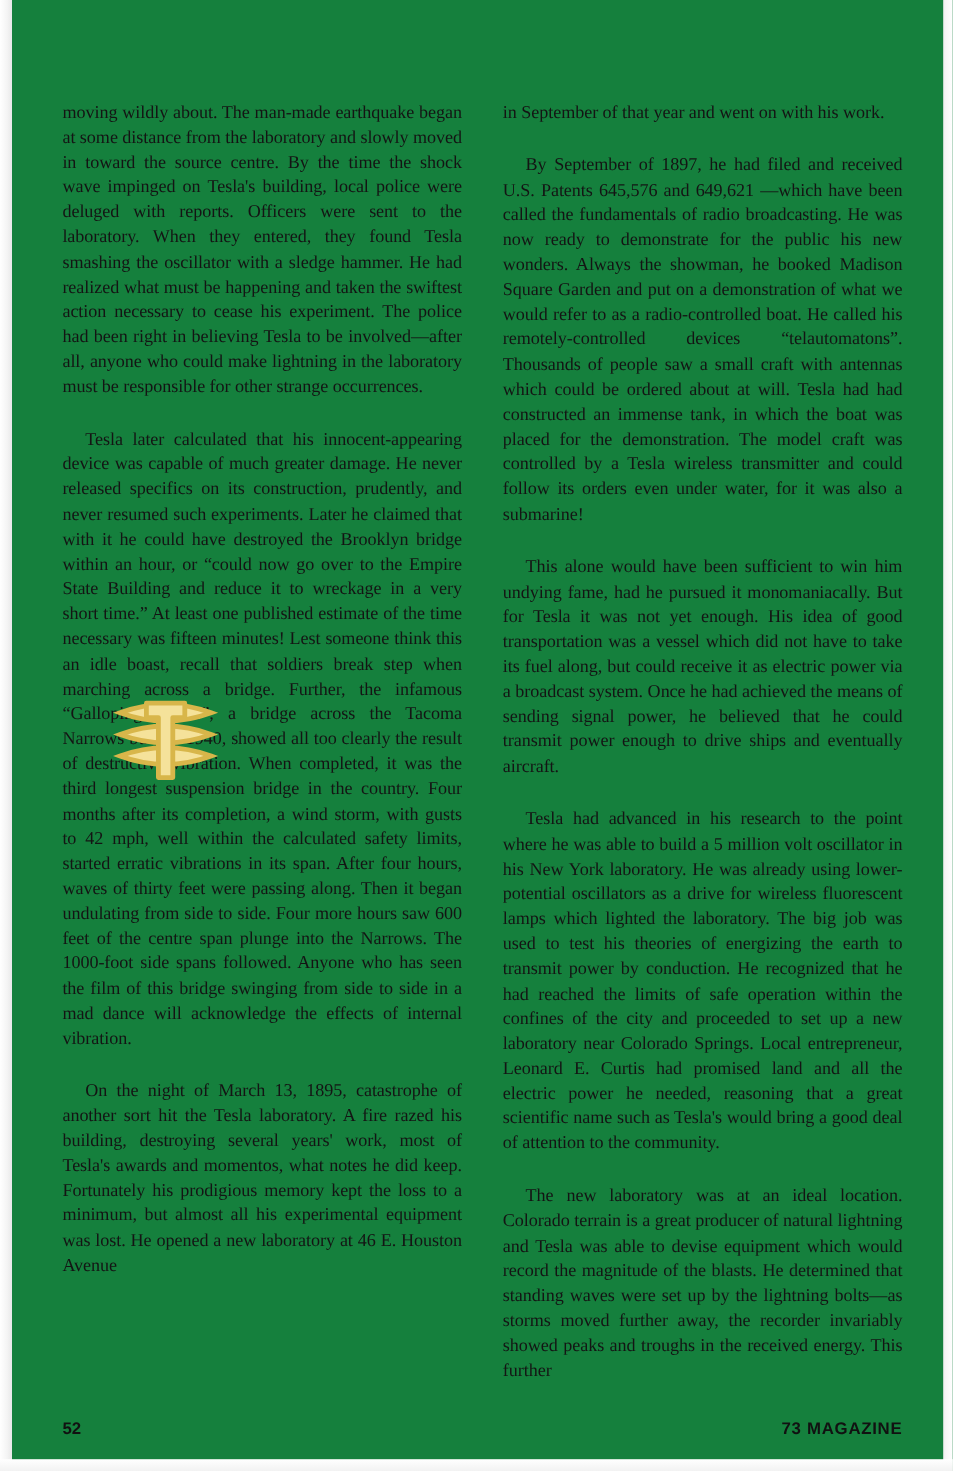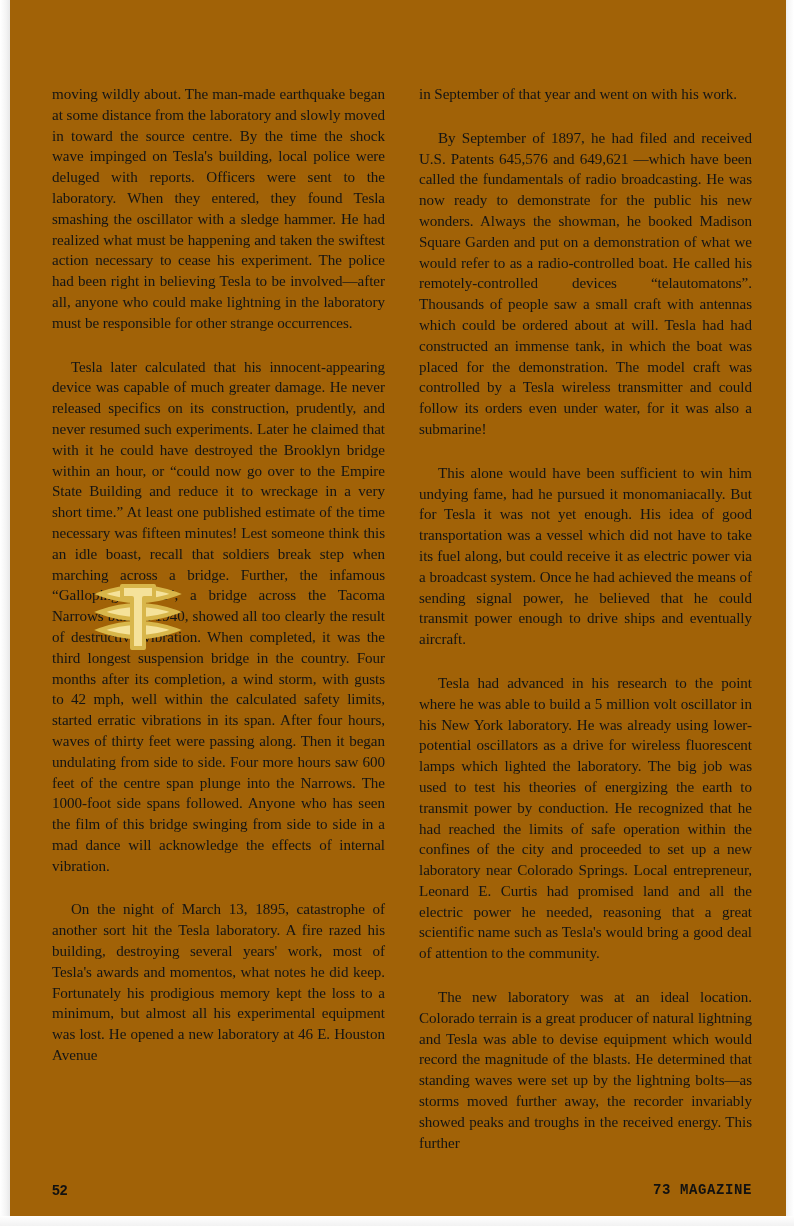--- a/index.html
+++ b/index.html
@@ -5,21 +5,21 @@
 <style>
   html, body {
     margin: 0;
     padding: 0;
     background: #ffffff;
   }
   .page {
     position: relative;
     width: 794px;
     height: 1226px;
-    background: #a16207;
+    background: #15803d;
     overflow: hidden;
     font-family: "Liberation Serif", "DejaVu Serif", serif;
   }
   
   .scan-edge-left {
     position: absolute;
     left: 0; top: 0;
     width: 10px; height: 1226px;
     background: linear-gradient(to right, #ffffff 0%, #f4f4f4 60%, #e8e8e8 100%);
   }
@@ -111,21 +111,21 @@
     width: 700px;
     display: flex;
     justify-content: space-between;
     align-items: flex-start;
     font-family: "Liberation Sans", "DejaVu Sans", sans-serif;
     font-weight: bold;
     font-size: 14px;
     color: #111111;
   }
   .footer .page-no { letter-spacing: 0px; }
-  .footer .mag-name { letter-spacing: 0.6px; font-family: Liberation Mono, monospace; }
+  .footer .mag-name { letter-spacing: 0.6px; }
 </style>
 </head>
 <body>
 
 <div class="page">
 
   <div class="scan-edge-left"></div>
   <div class="scan-edge-right"></div>
   <div class="scan-edge-bottom"></div>
 

